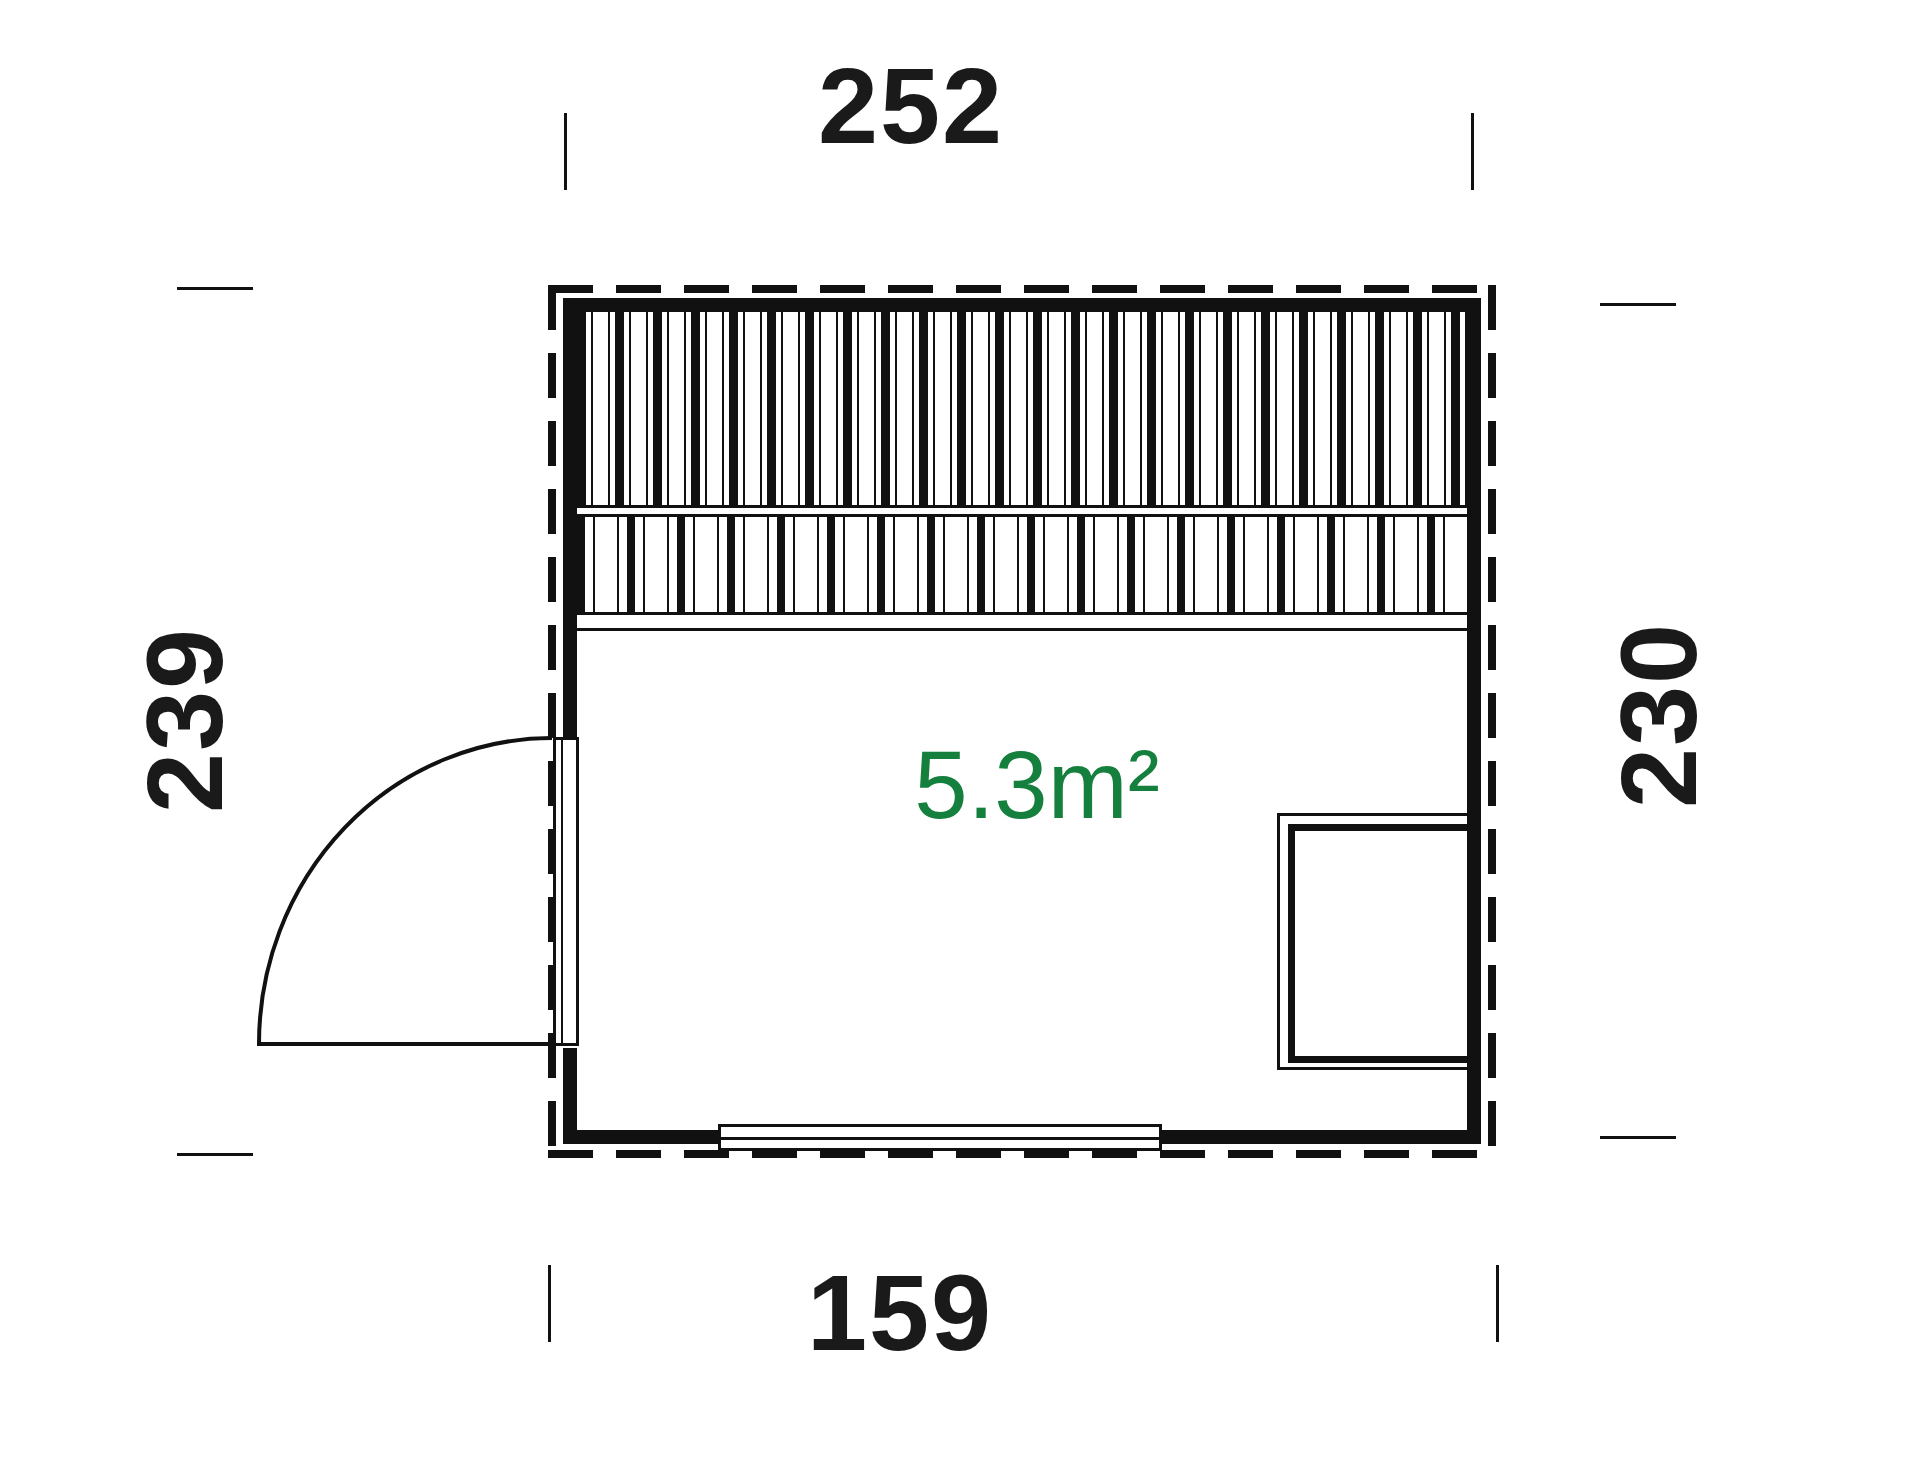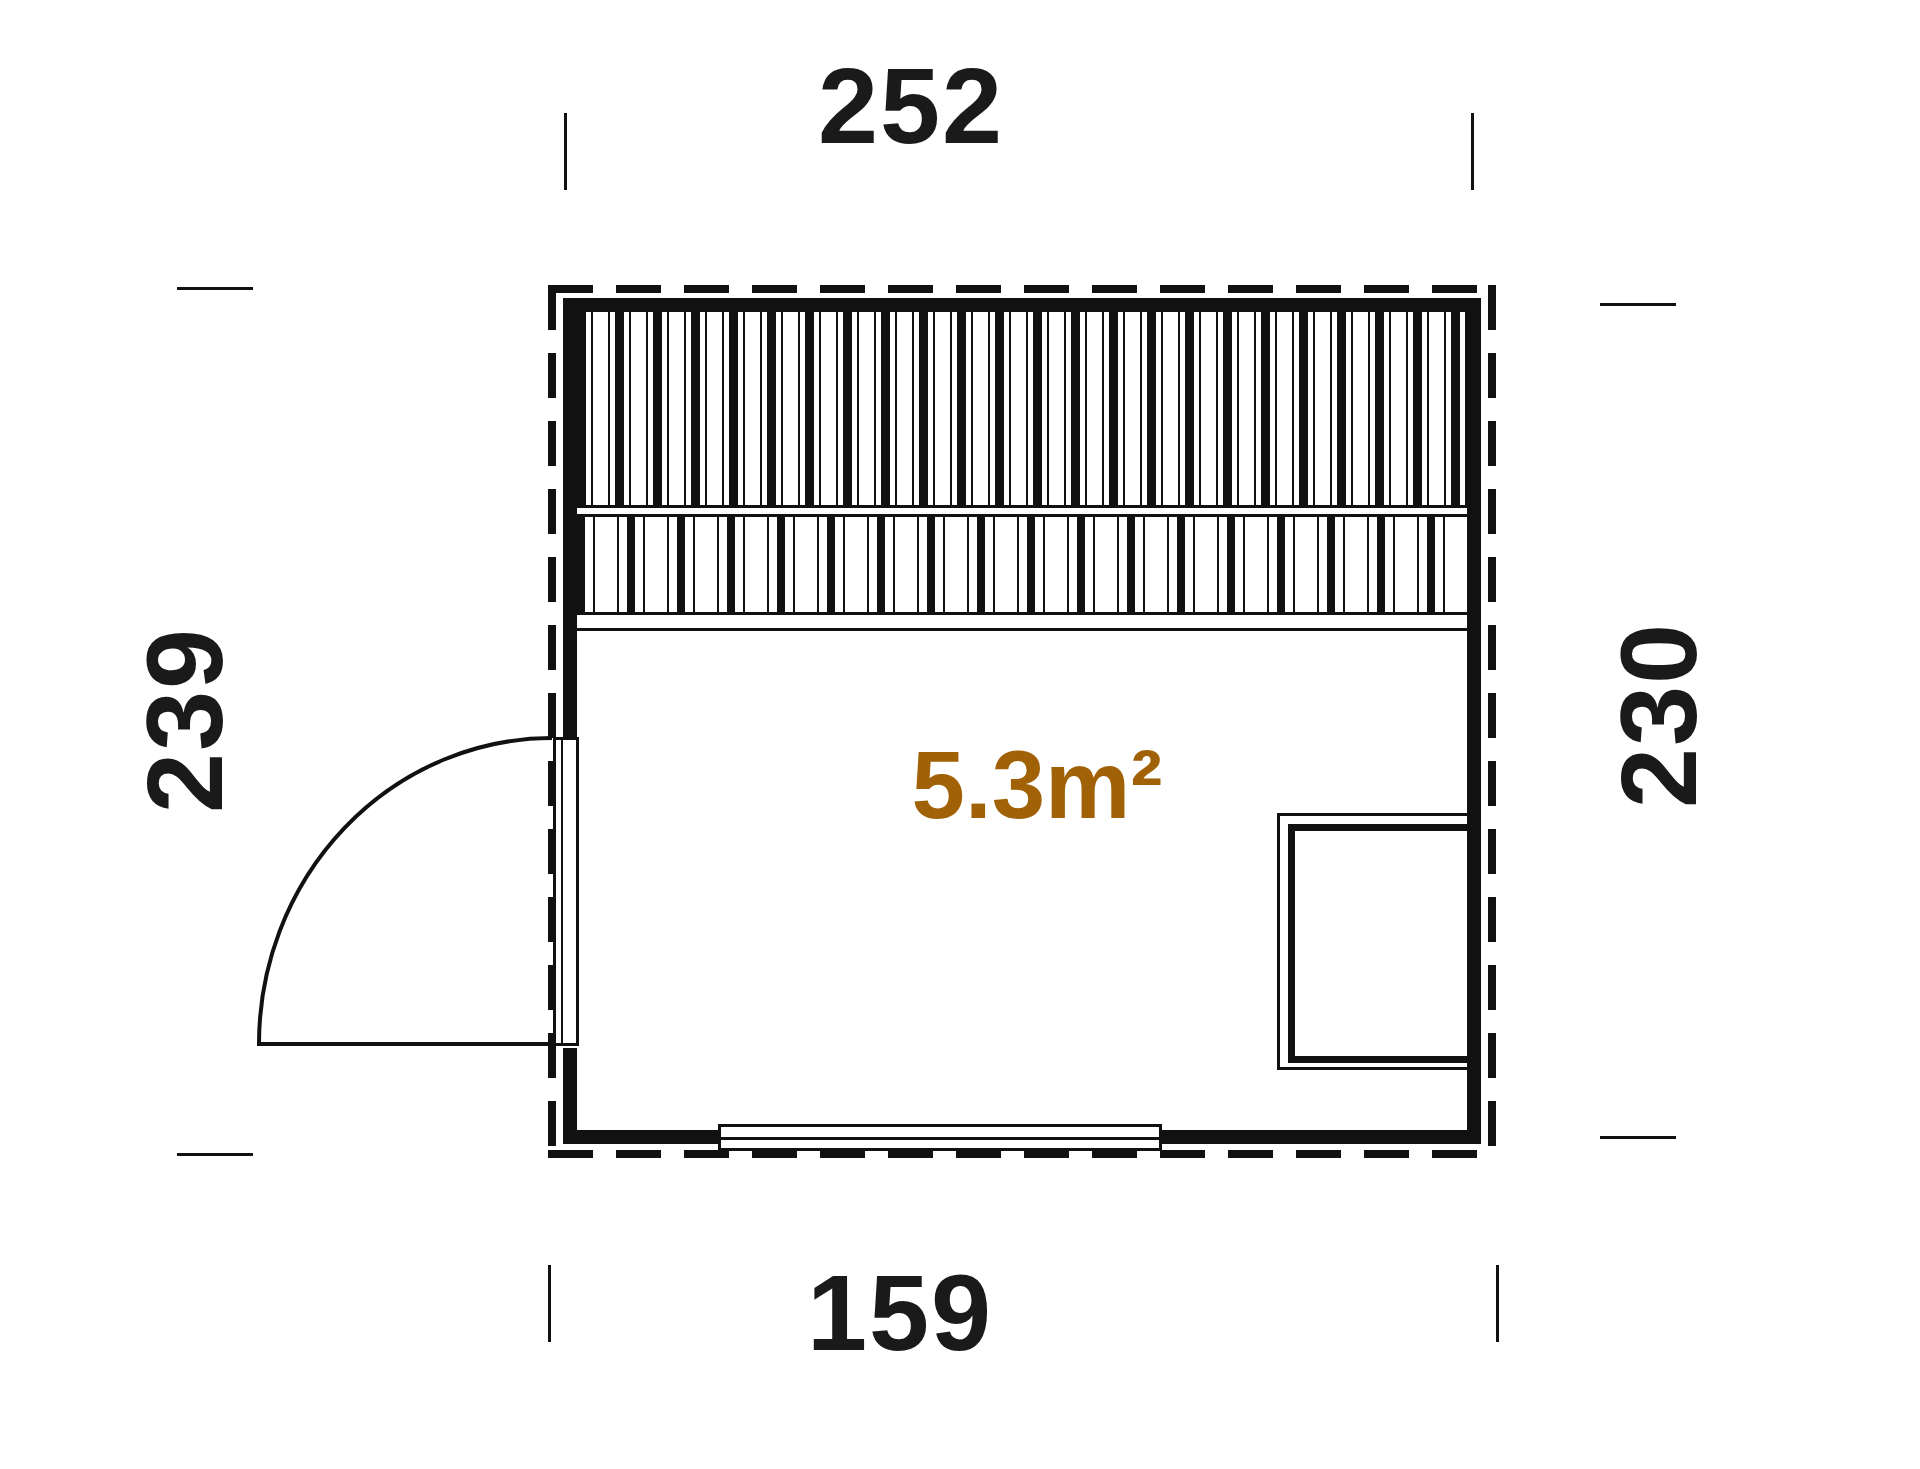--- a/index.html
+++ b/index.html
@@ -34,22 +34,22 @@
   
   .stove-outer{background:#fff;border:3px solid #111;border-right:none;box-sizing:border-box;}
   .stove-inner{background:#fff;border:7px solid #111;border-right:none;box-sizing:border-box;}
   
   .dim{
     font-size:108px;font-weight:700;letter-spacing:2px;line-height:110px;
     text-align:center;white-space:nowrap;color:#1a1a1a;
   }
   .rot{transform:rotate(-90deg);}
   .area-label{
-    font-size:96px;font-weight:700;line-height:100px;text-align:center;
-    white-space:nowrap;color:#a16207;
+    font-size:96px;font-weight:400;line-height:100px;text-align:center;
+    white-space:nowrap;color:#15803d;
   }
 </style>
 </head>
 <body>
 
 <div class="canvas">
 
   <div class="abs dash-h" style="left:548px;top:285px;width:948px;"></div>
   <div class="abs dash-h" style="left:548px;top:1150px;width:948px;"></div>
   <div class="abs dash-v" style="left:548px;top:285px;height:873px;"></div>

